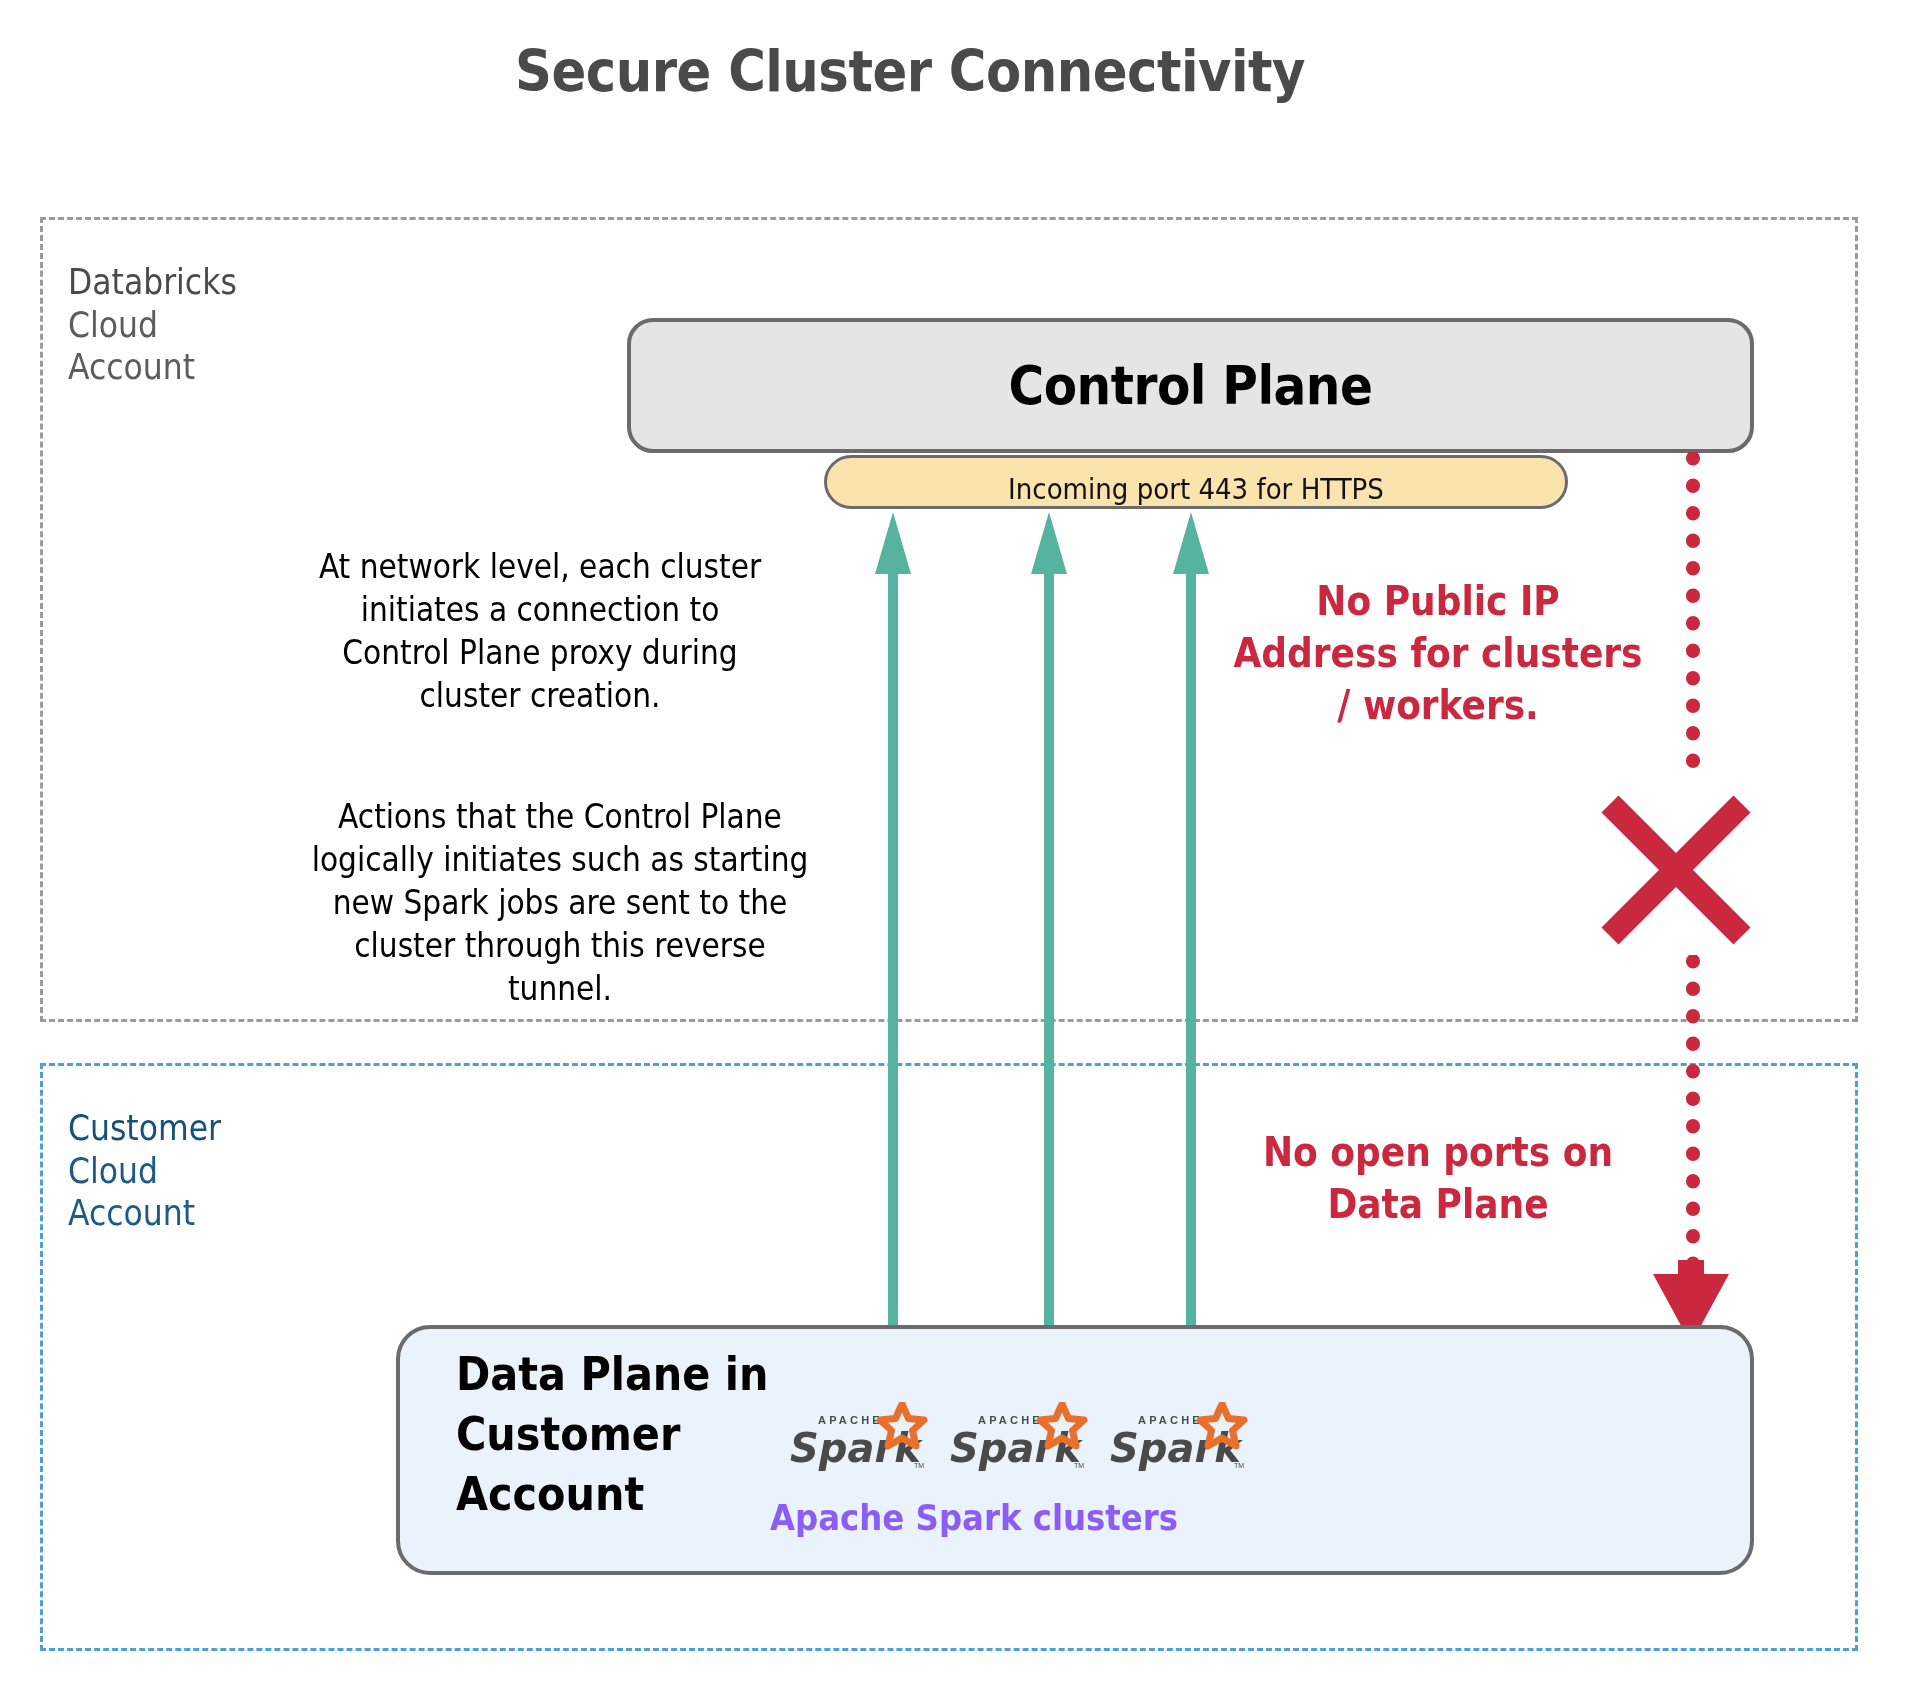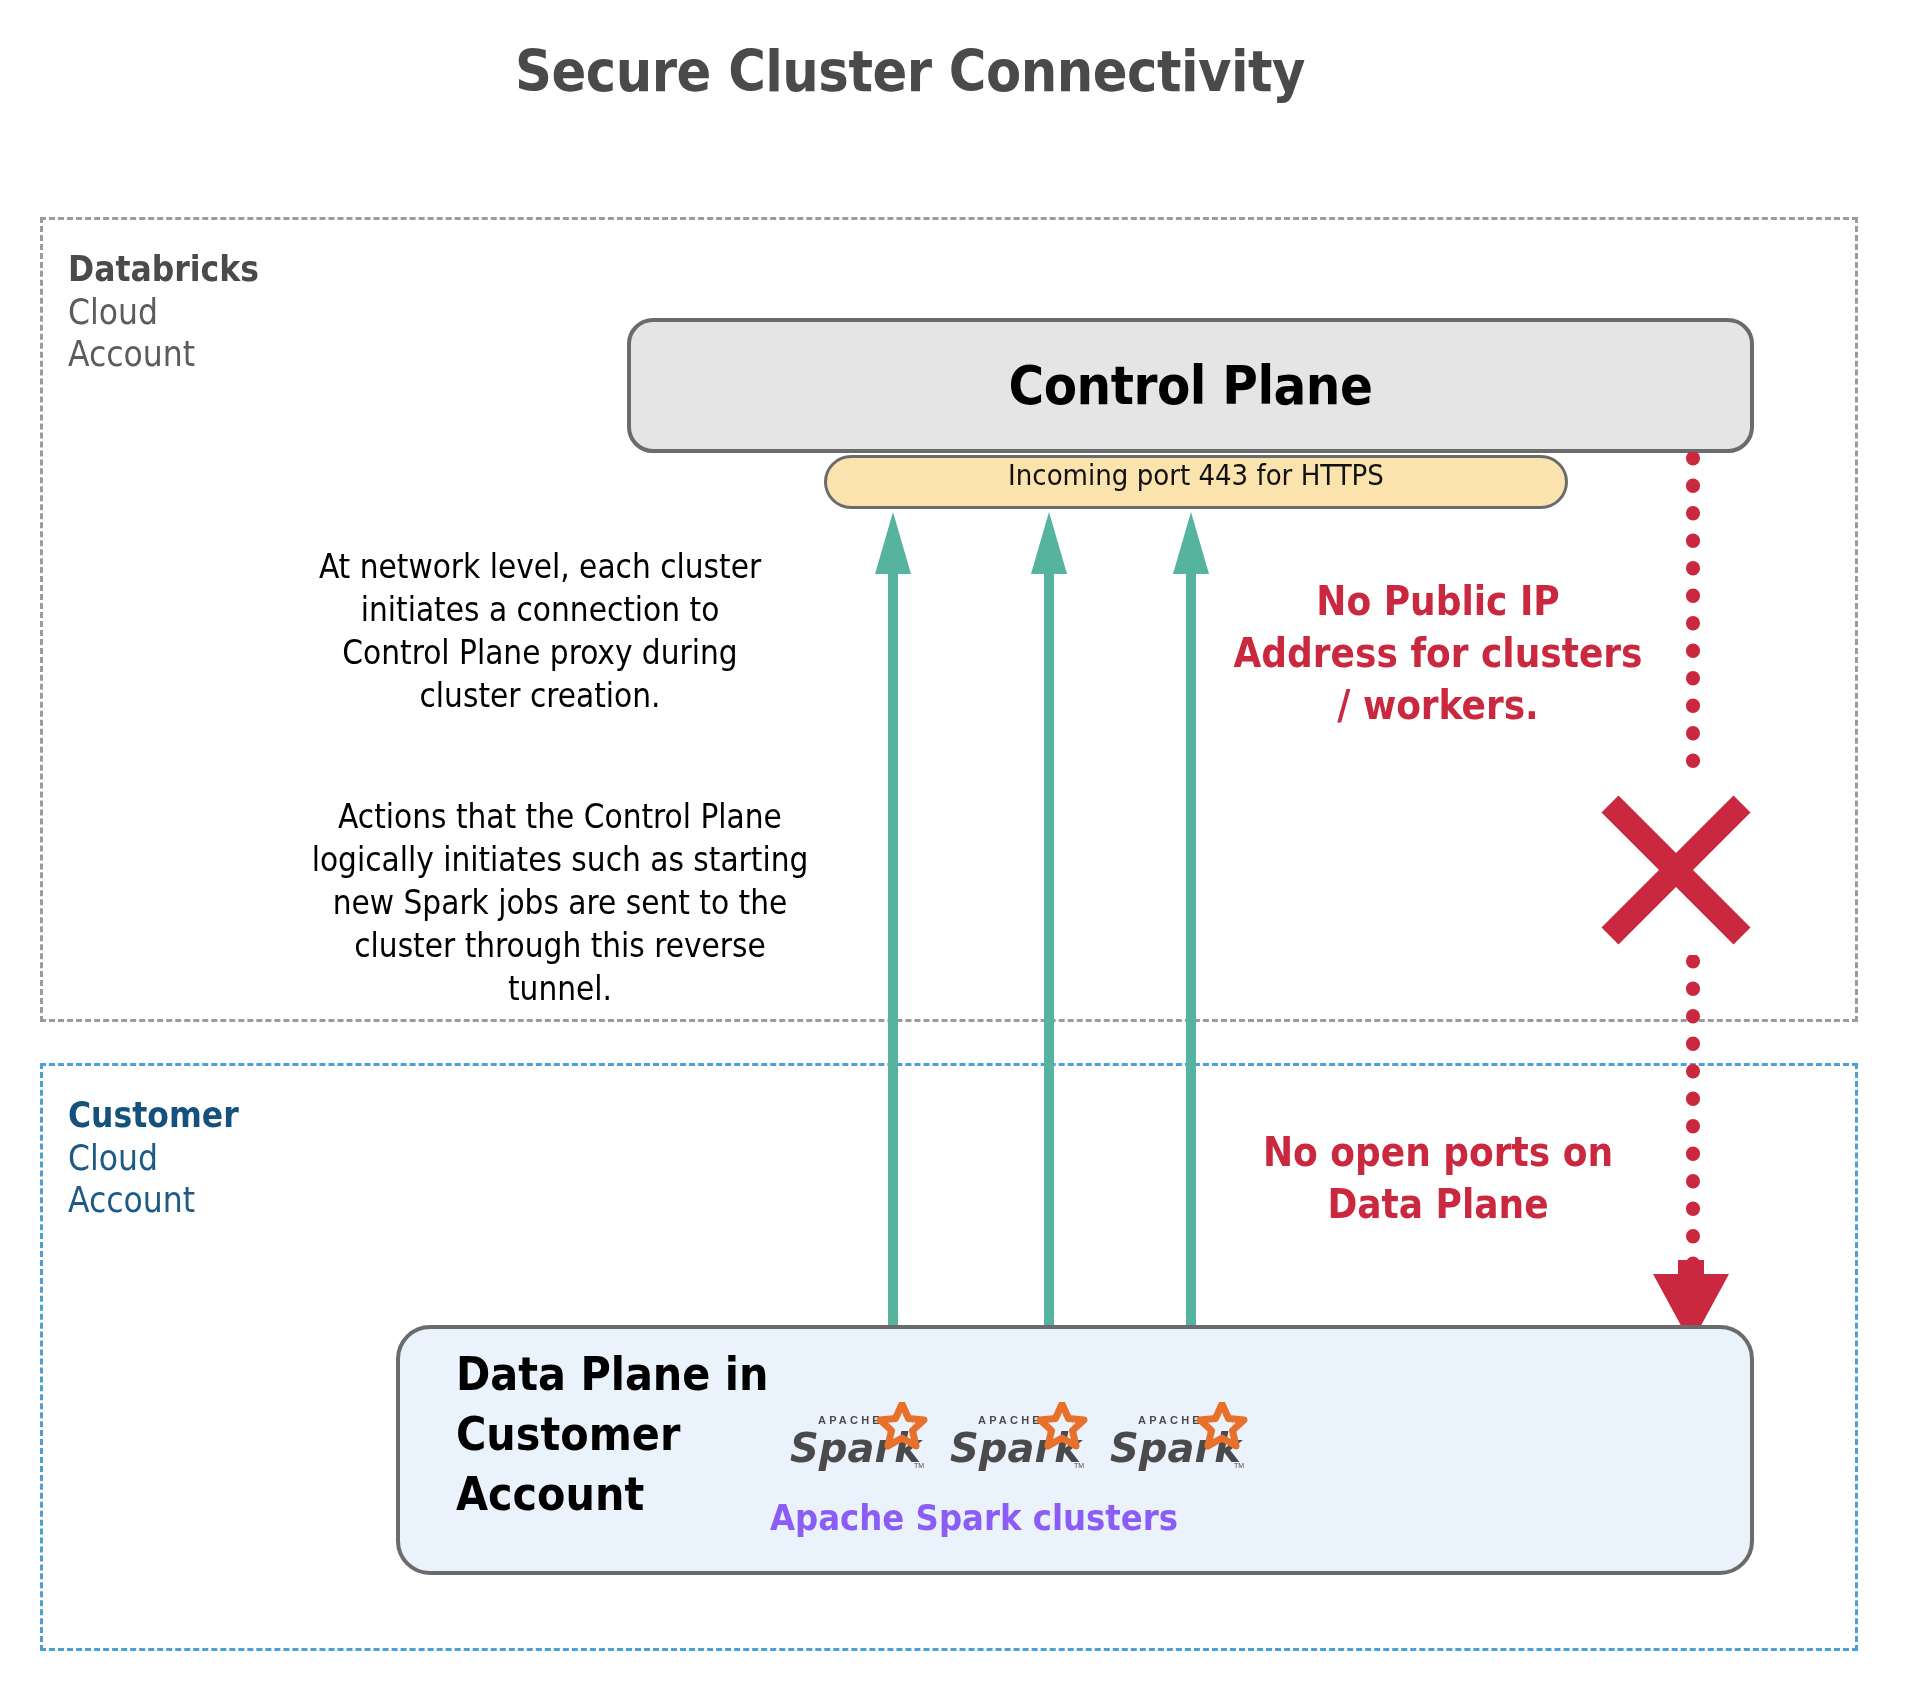--- a/index.html
+++ b/index.html
@@ -50,21 +50,21 @@
     width: 1818px;
     height: 588px;
     border: 3px dashed #4d9fd8;
   }
   .zone-label {
     position: absolute;
     line-height: 1.22;
     font-size: 35px;
     font-stretch: condensed;
   }
-  .zone-label .l1 { font-weight: bold; }
+  .zone-label .l1 { font-weight: normal; margin-top: 13px; }
   #databricks-label {
     left: 68px;
     top: 248px;
     color: #5c5c5c;
   }
   #databricks-label .l1 { color: #4a4a4a; }
   #customer-label {
     left: 68px;
     top: 1094px;
     color: #1d5a86;
@@ -99,21 +99,21 @@
     position: absolute;
     left: 824px;
     top: 455px;
     width: 744px;
     height: 54px;
     background: #fbe3ae;
     border: 3px solid #6b6b6b;
     border-radius: 30px;
     box-sizing: border-box;
     display: flex;
-    align-items: flex-start;
+    align-items: flex-end;
     justify-content: center;
   }
   #port-pill-label {
     font-size: 29px;
     color: #111111;
     font-stretch: condensed;
   }
 
   
   .green-arrow {

